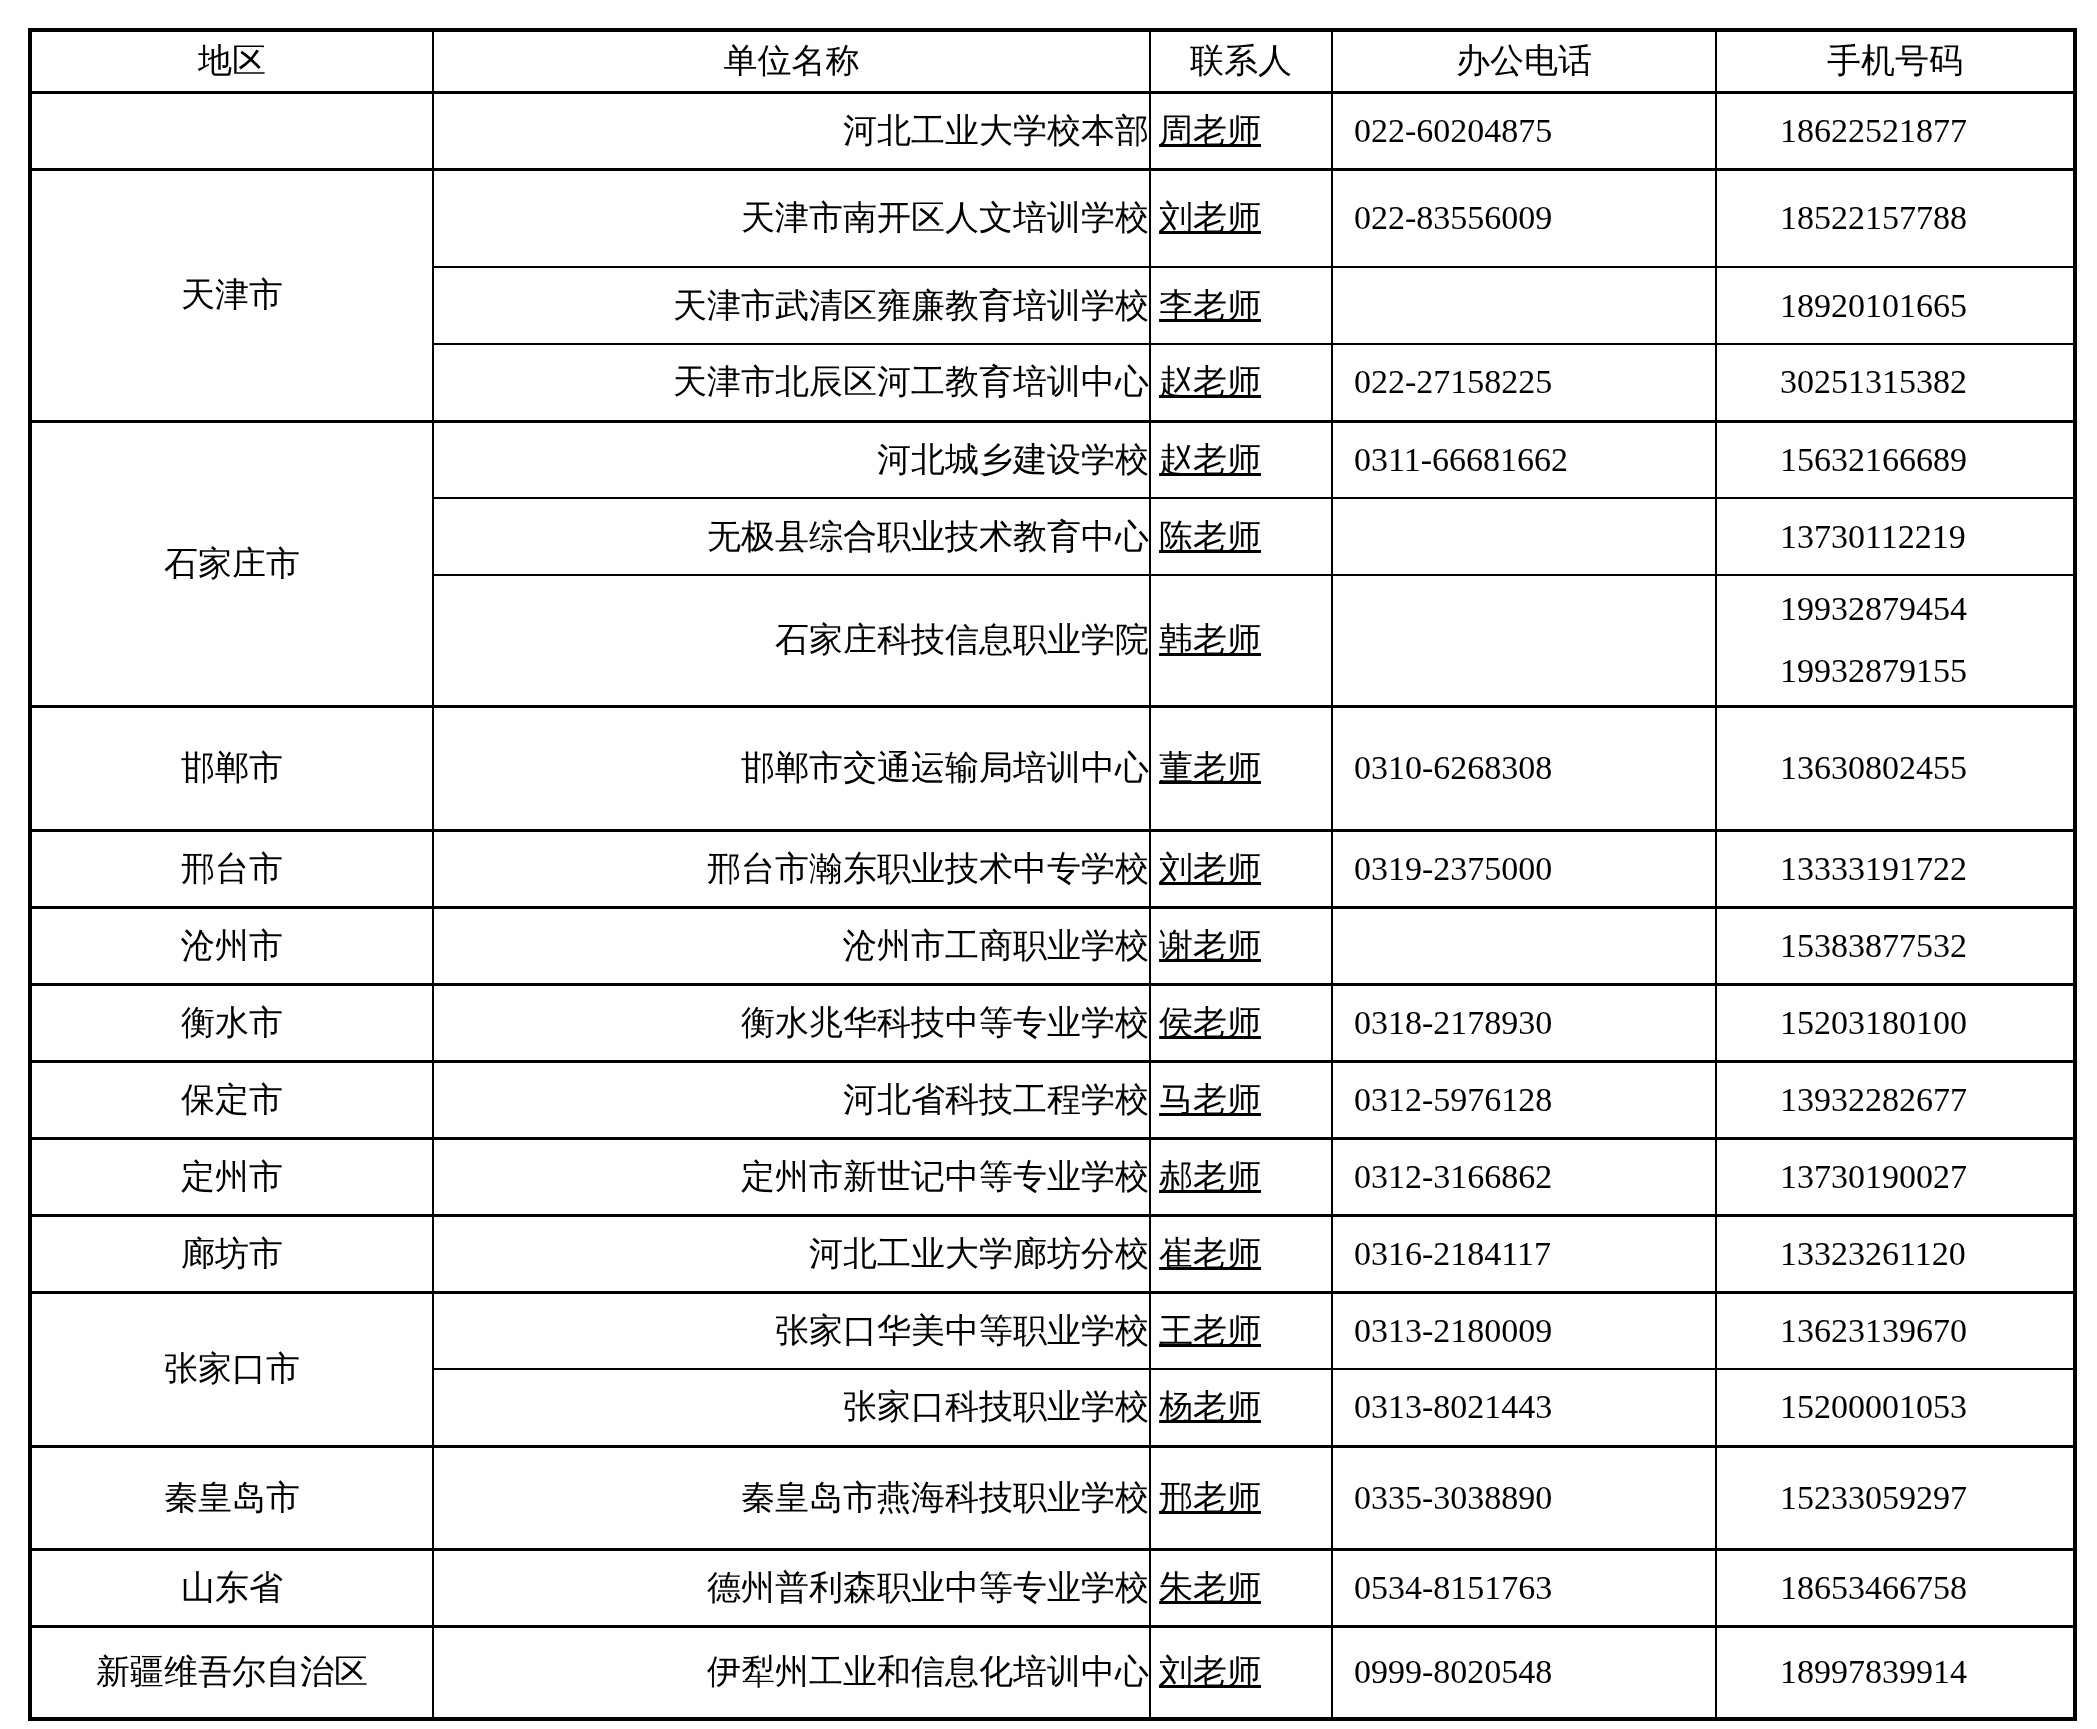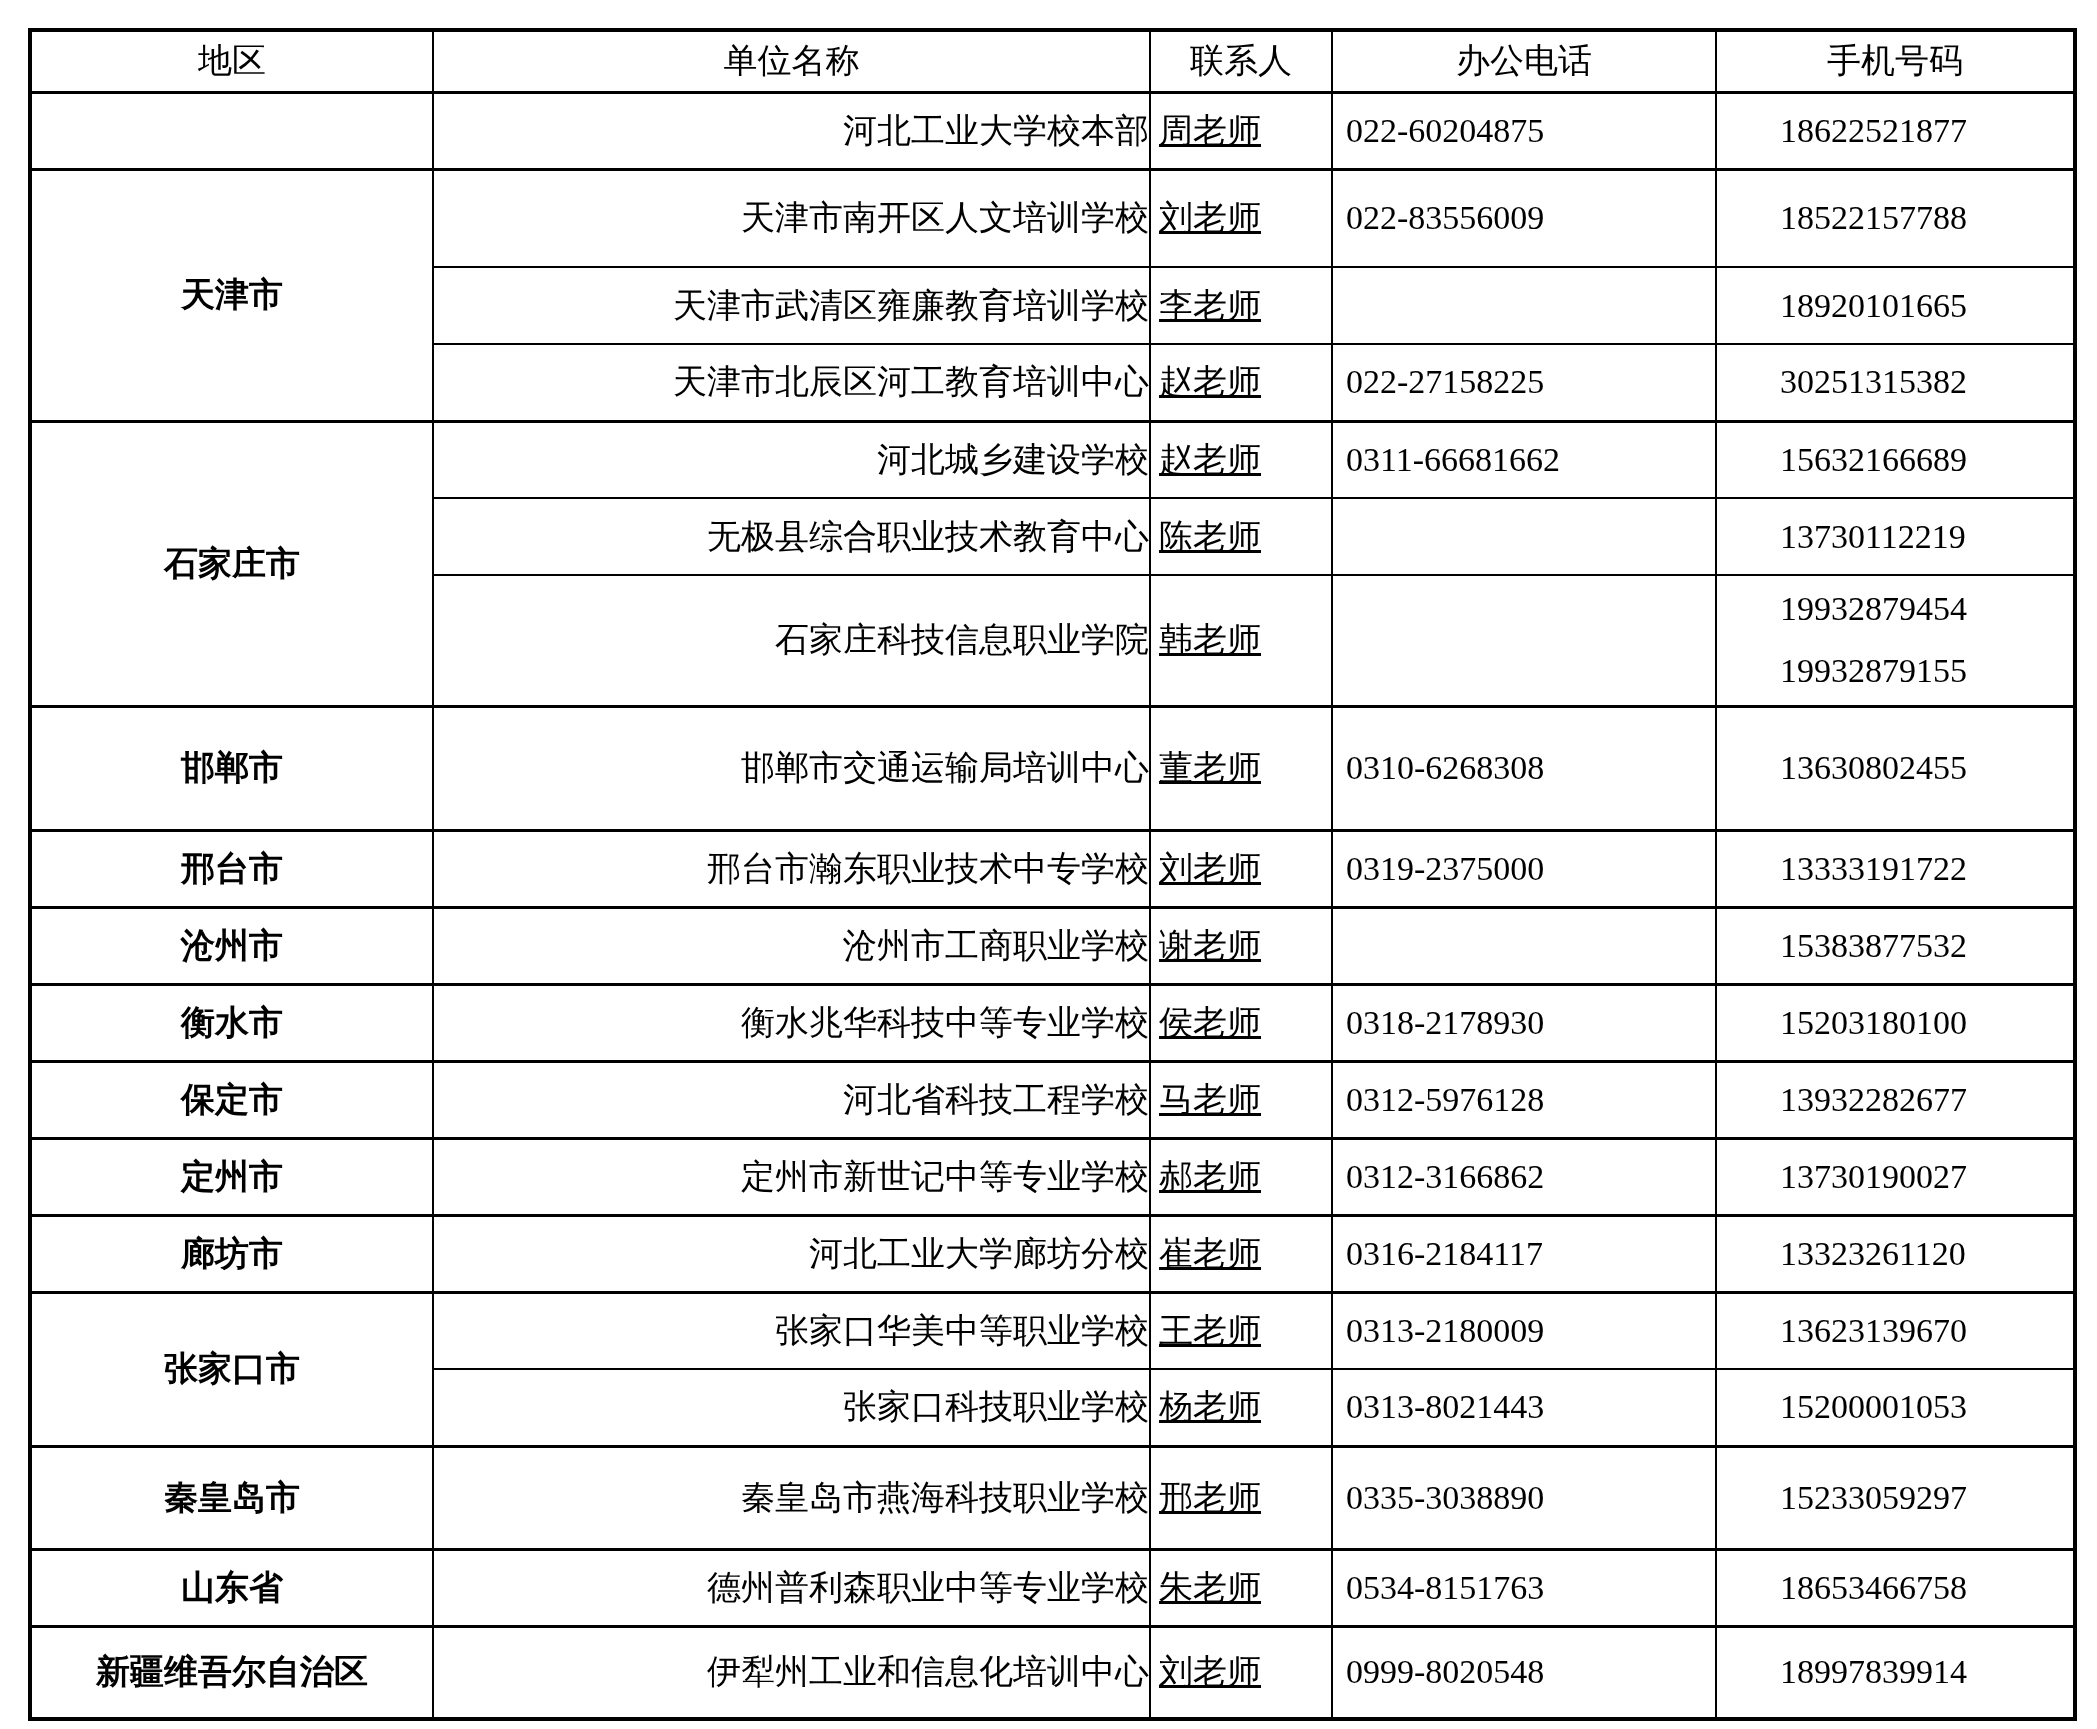--- a/index.html
+++ b/index.html
@@ -44,24 +44,24 @@
   tbody tr { height: 77px; }
   tbody tr.group-start td { border-top-width: 3.5px; }
 
   
   tbody tr:nth-child(2)  { height: 98px; }
   tbody tr:nth-child(7)  { height: 131px; }
   tbody tr:nth-child(8)  { height: 124px; }
   tbody tr:nth-child(17) { height: 103px; }
   tbody tr:nth-child(19) { height: 93px; }
 
-  td.col-region  { text-align: center; font-weight: bold; }
+  td.col-region  { text-align: center; }
   td.col-unit    { text-align: right; padding-left: 15px; }
   td.col-contact { text-align: left; padding-left: 8px; text-decoration: underline; }
-  td.col-office  { text-align: left; padding-left: 13px; }
+  td.col-office  { text-align: left; padding-left: 21px; }
   td.col-mobile  { text-align: left; padding-left: 63px; line-height: 1.82; }
 </style>
 </head>
 <body>
 
 <table class="contact-table">
   <colgroup>
     <col class="c-region">
     <col class="c-unit">
     <col class="c-contact">

